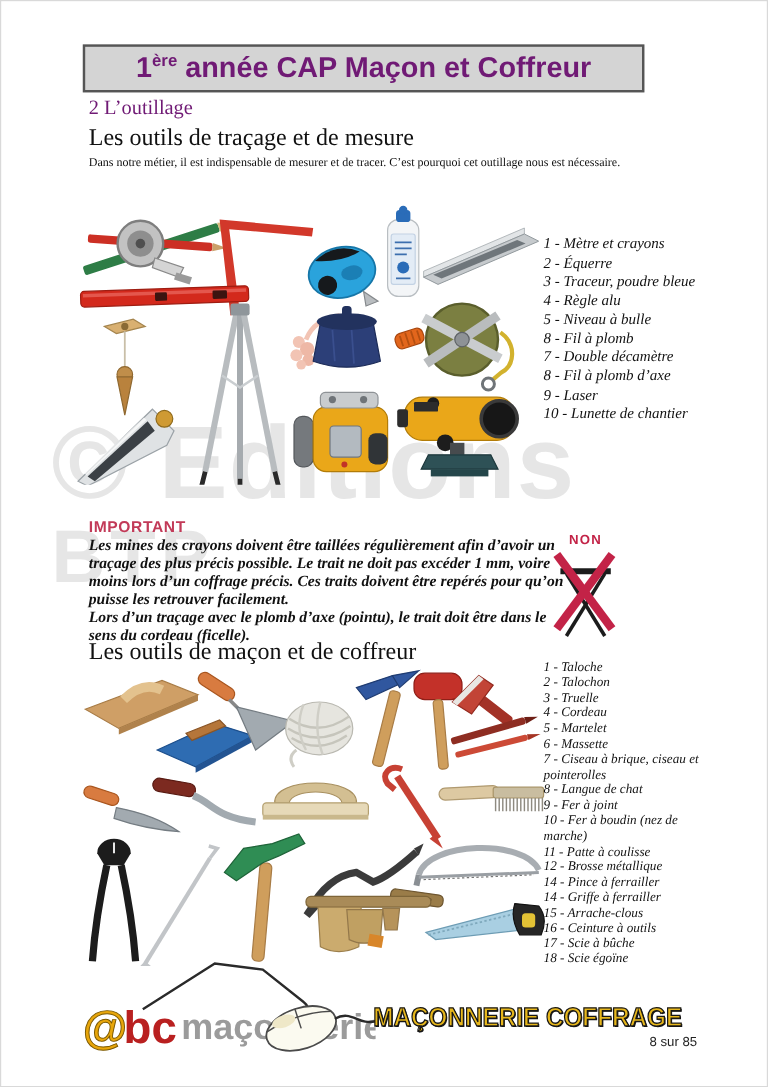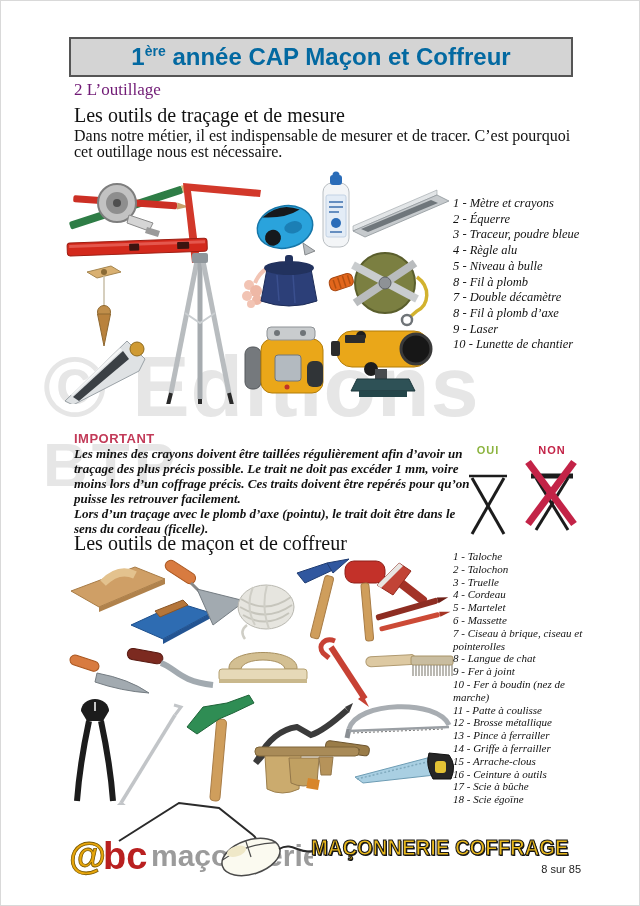--- a/index.html
+++ b/index.html
@@ -4,29 +4,29 @@
 <style>
   html,body{margin:0;padding:0;background:#ffffff;}
   .page{position:relative;width:640px;height:906px;background:#fff;overflow:hidden;
         font-family:"Liberation Serif",serif;border:1px solid #d9d9d9;box-sizing:border-box;}
   .wm{position:absolute;z-index:0;color:#e6e6e6;font-family:"Liberation Sans",sans-serif;
       font-weight:bold;white-space:nowrap;user-select:none;}
   .wm1{left:42px;top:336px;font-size:86px;letter-spacing:1px;}
   .wm2{left:42px;top:428px;font-size:62px;letter-spacing:4px;}
   .layer{position:absolute;inset:0;z-index:1;}
   .abs{position:absolute;}
-  .header-box{left:68px;top:36px;width:504px;height:40px;background:#d4d4d4;
+  .header-box{left:68px;top:36px;width:468px;height:40px;background:#d4d4d4;
       border:2px solid #555;box-sizing:border-box;display:flex;align-items:center;justify-content:center;
-      font-family:"Liberation Sans",sans-serif;font-weight:bold;font-size:24px;color:#0369a1;}
+      font-family:"Liberation Sans",sans-serif;font-weight:bold;font-size:24px;color:#701a75;}
   .header-box sup{font-size:14px;line-height:0;}
   .chapter{left:73px;top:79px;font-size:17px;color:#701a75;}
   .h2{font-size:20px;color:#111;}
   .sec1{left:73px;top:103px;}
   .sec2{left:73px;top:531px;}
-  .para{font-size:16px;line-height:15.8px;color:#111;}
+  .para{font-size:10px;line-height:15.8px;color:#111;}
   .intro{left:73px;top:127px;width:500px;}
   .crayon{left:73px;top:399px;width:500px;}
   .important-label{left:73px;top:430px;font-family:"Liberation Sans",sans-serif;
       font-weight:bold;font-size:13px;color:#c23a58;letter-spacing:0.5px;}
   .imp-block{left:73px;top:446px;width:402px;font-size:13px;font-weight:bold;font-style:italic;
       line-height:14.9px;color:#111;}
   .imp-block p{margin:0;}
   .tool-list{font-style:italic;color:#111;}
   .list1{left:452px;top:195px;width:134px;font-size:12.5px;line-height:15.7px;}
   .list2{left:452px;top:549px;width:150px;font-size:11px;line-height:12.8px;}
@@ -195,28 +195,20 @@
 
     <div class="abs important-label">IMPORTANT</div>
 
     <div class="abs imp-block">
       <p>Les mines des crayons doivent être taillées régulièrement afin d’avoir un traçage des plus précis possible. Le trait ne doit pas excéder 1 mm, voire moins lors d’un coffrage précis. Ces traits doivent être repérés pour qu’on puisse les retrouver facilement.</p>
       <p>Lors d’un traçage avec le plomb d’axe (pointu), le trait doit être dans le sens du cordeau (ficelle).</p>
     </div>
 
     <div class="abs ouinon">
       <div class="on-col">
-        <div class="on-label oui">OUI</div>
-        <svg width="44" height="70" viewBox="0 0 44 70" style="overflow:visible;margin-top:8px;">
-          <line x1="3" y1="8" x2="41" y2="8" stroke="#1c1c1c" stroke-width="2.5"></line>
-          <line x1="6" y1="10" x2="38" y2="66" stroke="#1c1c1c" stroke-width="3"></line>
-          <line x1="38" y1="10" x2="6" y2="66" stroke="#1c1c1c" stroke-width="3"></line>
-        </svg>
-      </div>
-      <div class="on-col">
         <div class="on-label non">NON</div>
         <svg width="44" height="70" viewBox="0 0 44 70" style="overflow:visible;">
           <line x1="1" y1="16" x2="43" y2="16" stroke="#1c1c1c" stroke-width="5"></line>
           <line x1="6" y1="18" x2="38" y2="70" stroke="#1c1c1c" stroke-width="3"></line>
           <line x1="38" y1="18" x2="6" y2="70" stroke="#1c1c1c" stroke-width="3"></line>
           <line x1="-2" y1="2" x2="44" y2="64" stroke="#c32347" stroke-width="7"></line>
           <line x1="44" y1="2" x2="-2" y2="64" stroke="#c32347" stroke-width="7"></line>
         </svg>
       </div>
     </div>
@@ -356,21 +348,21 @@
       <div class="tool-item">3 - Truelle</div>
       <div class="tool-item">4 - Cordeau</div>
       <div class="tool-item">5 - Martelet</div>
       <div class="tool-item">6 - Massette</div>
       <div class="tool-item">7 - Ciseau à brique, ciseau et pointerolles</div>
       <div class="tool-item">8 - Langue de chat</div>
       <div class="tool-item">9 - Fer à joint</div>
       <div class="tool-item">10 - Fer à boudin (nez de marche)</div>
       <div class="tool-item">11 - Patte à coulisse</div>
       <div class="tool-item">12 - Brosse métallique</div>
-      <div class="tool-item">13 - Pince à ferrailler</div>
+      <div class="tool-item">14 - Pince à ferrailler</div>
       <div class="tool-item">14 - Griffe à ferrailler</div>
       <div class="tool-item">15 - Arrache-clous</div>
       <div class="tool-item">16 - Ceinture à outils</div>
       <div class="tool-item">17 - Scie à bûche</div>
       <div class="tool-item">18 - Scie égoïne</div>
     </div>
 
     <svg class="abs footer-logo" width="252" height="95" viewBox="0 0 252 95">
       <path d="M58,48 L118,10 L158,15 L192,42 C200,48 192,54 198,58" stroke="#2a2a2a" stroke-width="2" fill="none"></path>
       <text x="8" y="76" font-family="Liberation Sans, sans-serif" font-weight="bold" font-size="38" fill="#e8a60a" stroke="#7a5800" stroke-width="0.8">@</text>

